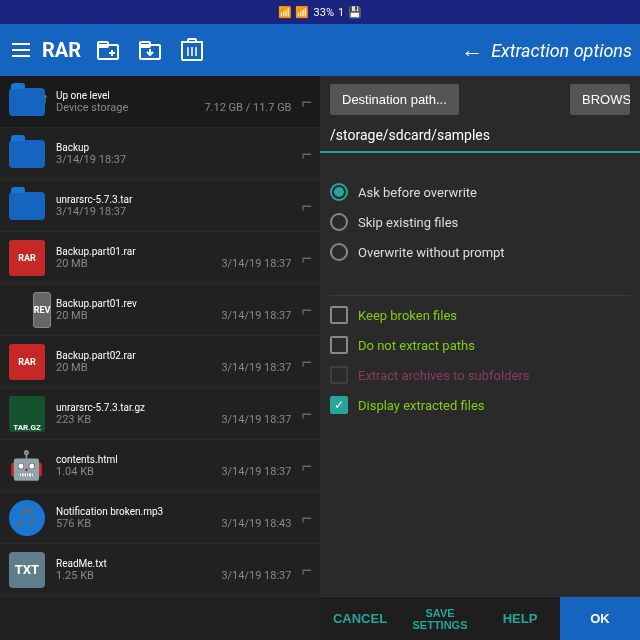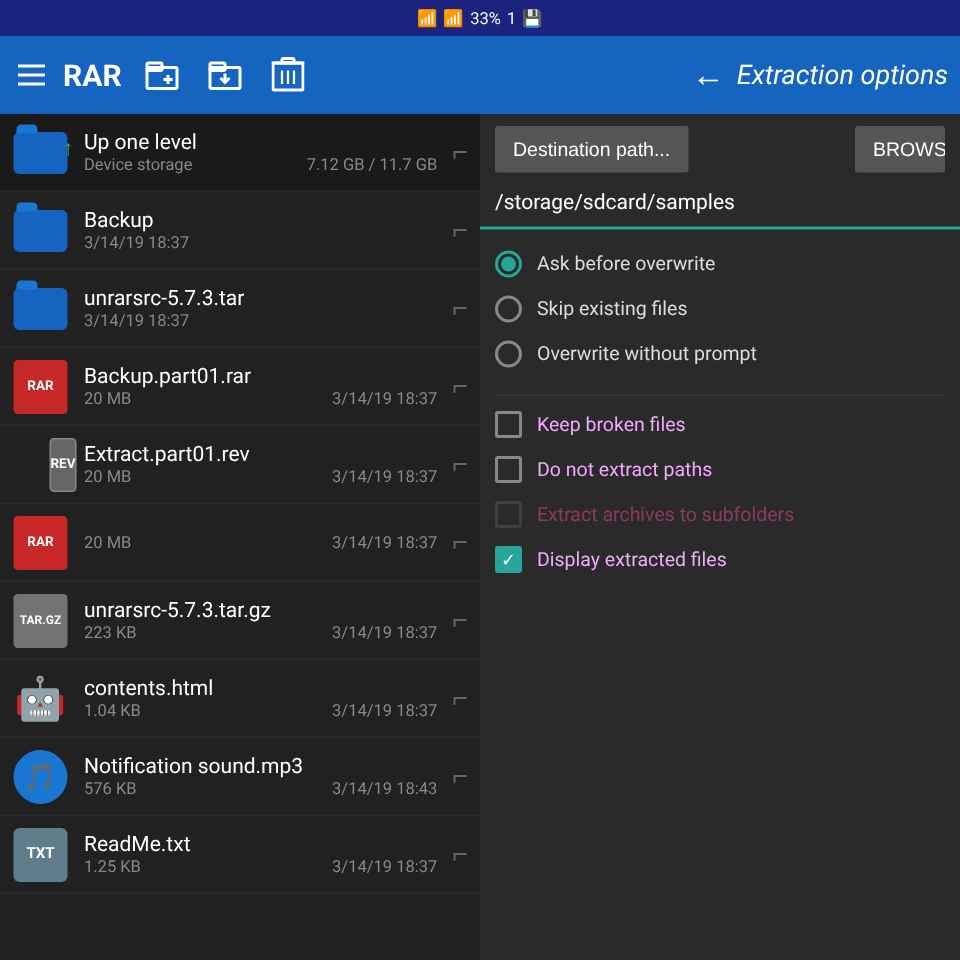--- a/index.html
+++ b/index.html
@@ -132,21 +132,21 @@
       align-items: center;
       justify-content: center;
       border-radius: 4px;
       font-size: 22px;
     }
     .file-info {
       flex: 1;
       min-width: 0;
     }
     .file-name {
-      font-size: 14px;
+      font-size: 10px;
       color: #fff;
       white-space: nowrap;
       overflow: hidden;
       text-overflow: ellipsis;
     }
     .file-meta {
       font-size: 11px;
       color: #888;
       display: flex;
       justify-content: space-between;
@@ -207,21 +207,21 @@
     }
 
     .path-display {
       padding: 4px 10px 8px 10px;
       font-size: 14px;
       color: #fff;
       border-bottom: 2px solid #26a69a;
     }
 
     .options-section {
-      padding: 8px 10px;
+      padding: 24px 10px;
     }
 
     .radio-option {
       display: flex;
       align-items: center;
       gap: 10px;
       padding: 6px 0;
       cursor: pointer;
     }
     .radio-circle {
@@ -280,21 +280,21 @@
     .checkbox-box.checked::after {
       content: '✓';
       color: #fff;
       font-size: 12px;
     }
     .checkbox-box.disabled {
       border-color: #555;
     }
     .checkbox-label {
       font-size: 13px;
-      color: #f0abfc;
+      color: #84cc16;
     }
     .checkbox-label.disabled-text {
       color: #ec4899;
     }
 
     
     .bottom-buttons {
       margin-top: auto;
       background: #1e1e1e;
       height: 44px;
@@ -492,47 +492,48 @@
       <span class="file-bracket">⌐</span>
     </div>
 
     <div class="file-item">
       <div class="file-icon">
         <div class="archive-icon-box" style="background:#666;border:1px solid #888;margin-left:30px;">
           <span style="font-size:9px;font-weight:bold;color:#fff;">REV</span>
         </div>
       </div>
       <div class="file-info">
-        <div class="file-name">Extract.part01.rev</div>
+        <div class="file-name">Backup.part01.rev</div>
         <div class="file-meta">
           <span>20 MB</span>
           <span>3/14/19 18:37</span>
         </div>
       </div>
       <span class="file-bracket">⌐</span>
     </div>
 
     <div class="file-item">
       <div class="file-icon">
         <div class="archive-icon-box" style="background:#c62828;">
           <span style="font-size:9px;font-weight:bold;color:#fff;">RAR</span>
         </div>
       </div>
       <div class="file-info">
+        <div class="file-name">Backup.part02.rar</div>
         <div class="file-meta">
           <span>20 MB</span>
           <span>3/14/19 18:37</span>
         </div>
       </div>
       <span class="file-bracket">⌐</span>
     </div>
 
     <div class="file-item">
       <div class="file-icon">
-        <div class="archive-icon-box" style="background:#737373;">
+        <div class="archive-icon-box" style="background:#14532d;align-items:flex-end;">
           <span style="font-size:8px;font-weight:bold;color:#fff;">TAR.GZ</span>
         </div>
       </div>
       <div class="file-info">
         <div class="file-name">unrarsrc-5.7.3.tar.gz</div>
         <div class="file-meta">
           <span>223 KB</span>
           <span>3/14/19 18:37</span>
         </div>
       </div>
@@ -549,33 +550,33 @@
         </div>
       </div>
       <span class="file-bracket">⌐</span>
     </div>
 
     <div class="file-item">
       <div class="file-icon">
         <div class="music-icon-box">🎵</div>
       </div>
       <div class="file-info">
-        <div class="file-name">Notification sound.mp3</div>
+        <div class="file-name">Notification broken.mp3</div>
         <div class="file-meta">
           <span>576 KB</span>
           <span>3/14/19 18:43</span>
         </div>
       </div>
       <span class="file-bracket">⌐</span>
     </div>
 
     <div class="file-item">
       <div class="file-icon">
         <div class="txt-icon-box">
-          <span style="font-size:10px;">TXT</span>
+          <span style="font-size:13px;">TXT</span>
         </div>
       </div>
       <div class="file-info">
         <div class="file-name">ReadMe.txt</div>
         <div class="file-meta">
           <span>1.25 KB</span>
           <span>3/14/19 18:37</span>
         </div>
       </div>
       <span class="file-bracket">⌐</span>
@@ -619,15 +620,23 @@
     </div>
     <div class="checkbox-option" style="opacity:0.5;">
       <div class="checkbox-box disabled"></div>
       <span class="checkbox-label disabled-text">Extract archives to subfolders</span>
     </div>
     <div class="checkbox-option">
       <div class="checkbox-box checked"></div>
       <span class="checkbox-label">Display extracted files</span>
     </div>
 
+    <div class="bottom-buttons">
+      <button class="bottom-btn">CANCEL</button>
+      <button class="bottom-btn" style="font-size:11px;">
+        <span>SAVE SETTINGS</span>
+      </button>
+      <button class="bottom-btn">HELP</button>
+      <button class="bottom-btn ok-btn">OK</button>
+    </div>
   </div>
 
 </div>
 
 </body></html>

